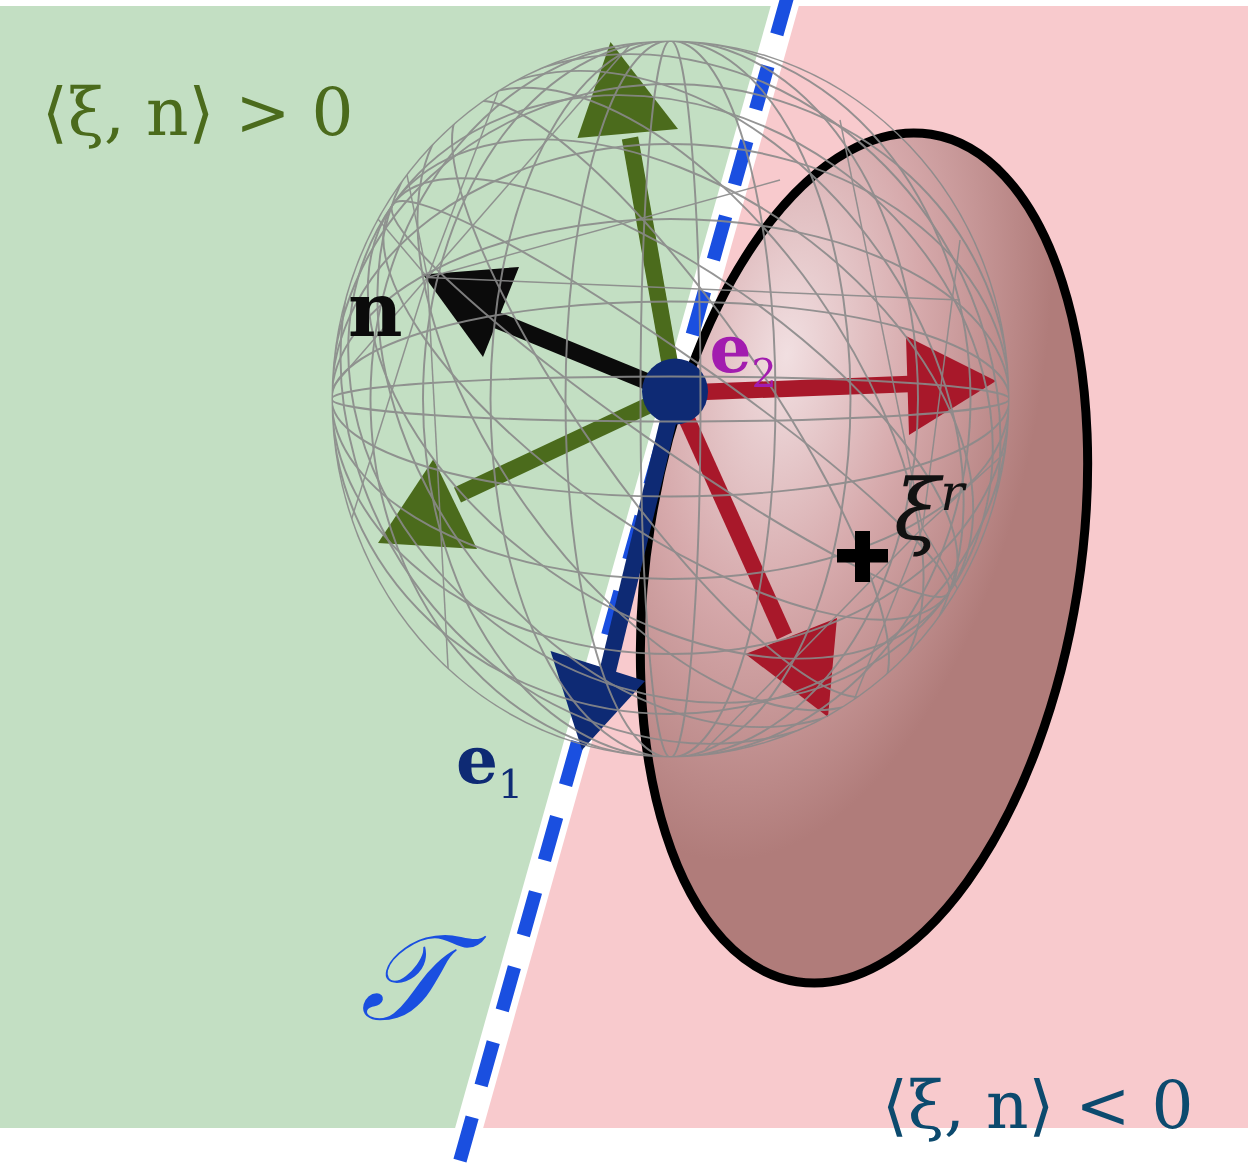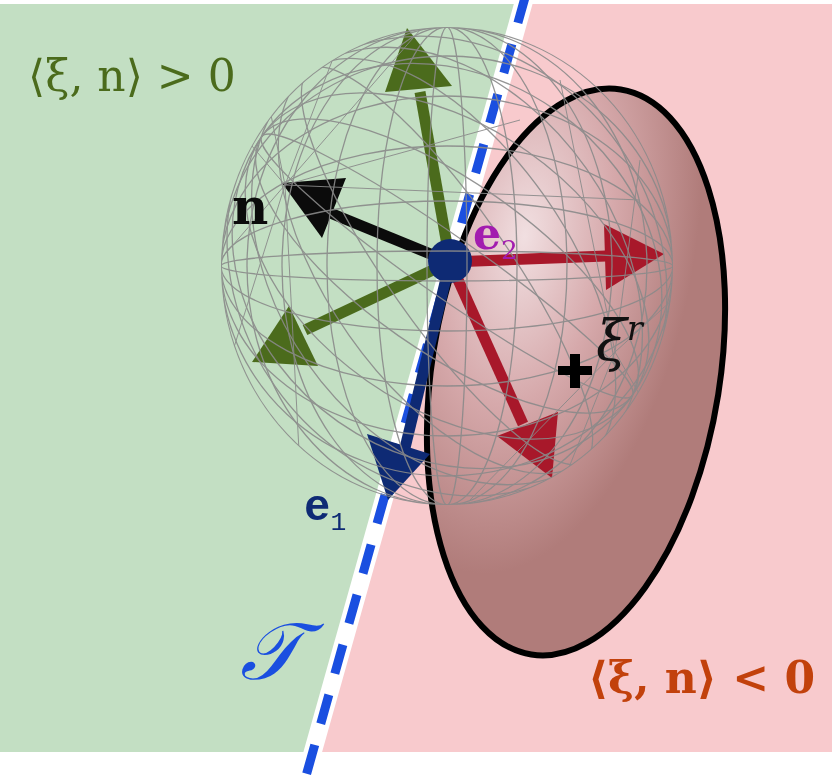--- a/index.html
+++ b/index.html
@@ -1,24 +1,24 @@
 <!DOCTYPE html>
 <html><head>
   <meta charset="utf-8">
   <style>
     html, body { margin: 0; padding: 0; background: #ffffff; }
     body { width: 832px; height: 776px; overflow: hidden; position: relative; }
     #canvas { position: absolute; left: 0; top: 0; width: 832px; height: 776px; }
     .math { font-family: "DejaVu Serif", "Liberation Serif", serif; }
     .label { position: absolute; white-space: nowrap; line-height: 1; }
     .lbl-pos { left: 28px; top: 30px; font-size: 44px; color: #4b6b1c; margin-top: 24px; }
-    .lbl-neg { left: 588px; top: 656px; font-size: 44px; color: #c2410c; font-weight: bold; }
+    .lbl-neg { left: 588px; top: 716px; font-size: 44px; color: #0c4a6e; }
     .lbl-n { left: 232px; top: 182px; font-size: 50px; font-weight: bold; color: #0b0b0b; }
     .lbl-e2 { left: 473px; top: 212px; font-size: 44px; font-weight: bold; color: #a21caf; }
-    .lbl-e1 { left: 304px; top: 486px; font-size: 44px; font-weight: bold; color: #0e2a74; font-family: Liberation Mono, monospace; }
+    .lbl-e1 { left: 304px; top: 486px; font-size: 44px; font-weight: bold; color: #0e2a74; }
     .lbl-xir { left: 596px; top: 312px; font-size: 56px; font-style: italic; color: #111; }
     .lbl-T { left: 240px; top: 612px; font-size: 80px; font-style: italic; color: #1a4fe0; font-family: "DejaVu Serif", serif; }
     sub, sup { font-size: 60%; font-weight: normal; }
     .lbl-e2 sub, .lbl-e1 sub { font-weight: normal; }
     .lbl-xir sup { font-style: italic; }
   </style>
 </head>
 <body>
 
 <svg id="canvas" viewBox="0 0 832 776" xmlns="http://www.w3.org/2000/svg">

